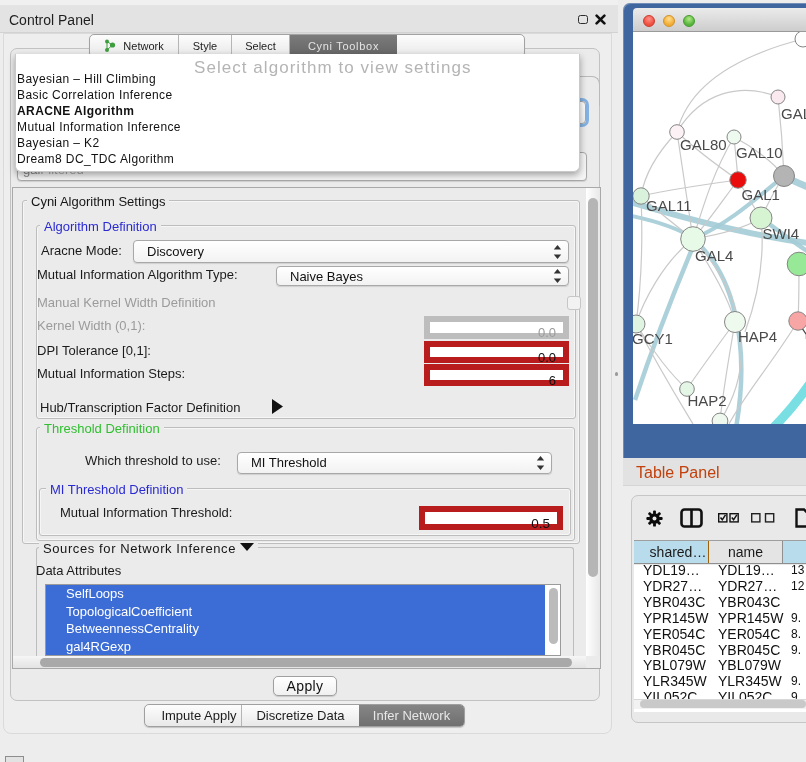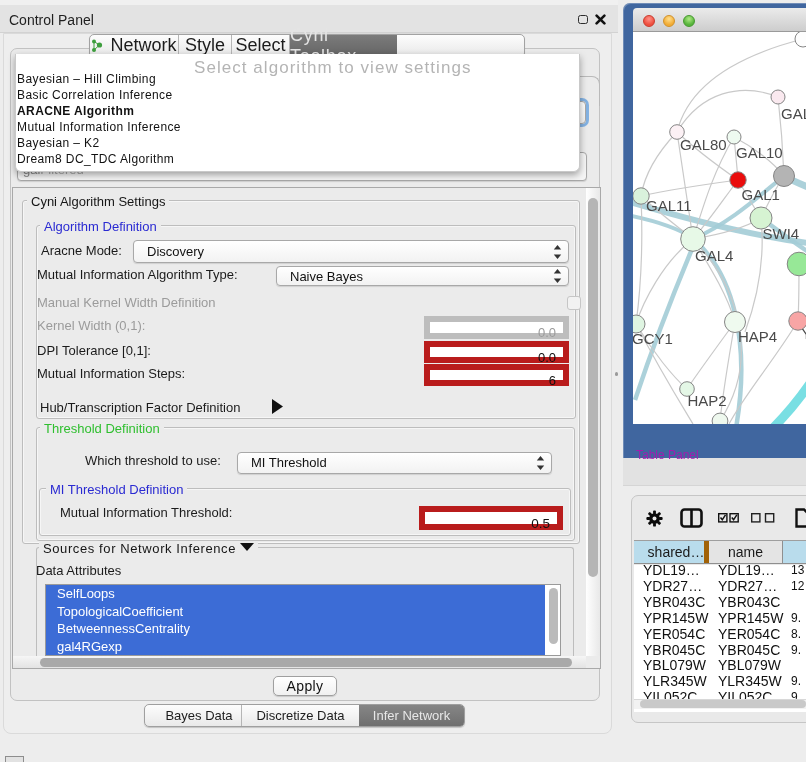--- a/index.html
+++ b/index.html
@@ -25,21 +25,21 @@
 <div class="a" style="left:578px;top:14.5px;width:10px;height:9.5px;border:1.6px solid #2c2c2c;border-radius:2.5px"></div>
 <svg class="a" style="left:594.5px;top:13.5px" width="11" height="11" viewBox="0 0 11 11">
     <path d="M1.6 1.6 L9.4 9.4 M9.4 1.6 L1.6 9.4" stroke="#111" stroke-width="2.6" stroke-linecap="round"></path>
   </svg>
 
 
 <div class="a" style="left:3px;top:33px;width:609px;height:701px;background:#eeeeee;border:1px solid #dadada;border-radius:0 0 8px 8px"></div>
 
 
 <div class="a" style="z-index:5;left:89px;top:34px;width:436px;height:23.5px;border:1px solid #a2a2a2;border-radius:5px;background:linear-gradient(#fdfdfd,#e7e7e7);box-shadow:0 1px 1px rgba(0,0,0,.15)"></div>
-<div class="a" style="z-index:6;left:90px;top:35px;width:436px;height:21.5px;font-size:18px;color:#1c1c1c;display:flex">
+<div class="a" style="z-index:6;left:90px;top:35px;width:436px;height:21.5px;font-size:11px;color:#1c1c1c;display:flex">
  <div style="width:89px;border-right:1px solid #b5b5b5;display:flex;align-items:center;justify-content:center">
   <svg width="12" height="14" viewBox="0 0 12 14" style="margin-right:7px">
         <circle cx="3" cy="2.5" r="2" fill="#3d9e3d"></circle>
         <circle cx="8.5" cy="6" r="2.6" fill="#3d9e3d"></circle>
         <circle cx="3" cy="11" r="2" fill="#3d9e3d"></circle>
         <path d="M3 2.5 L8.5 6 L3 11 M3 2.5 L3 11" stroke="#3d9e3d" stroke-width="1" fill="none"></path>
       </svg>
   Network</div>
  <div style="width:53px;border-right:1px solid #b5b5b5;display:flex;align-items:center;justify-content:center">Style</div>
  <div style="width:58px;border-right:1px solid #b5b5b5;display:flex;align-items:center;justify-content:center">Select</div>
@@ -112,35 +112,35 @@
 <div class="a lbl" style="left:60px;top:505px">Mutual Information Threshold:</div>
 <div class="a fld" style="left:419px;top:506px;width:144px;height:24px;line-height:23px;padding-right:7px;font-size:13.5px">0.5</div>
 
 
 <div class="a grp" style="left:36px;top:547px;width:538px;height:121px;border-bottom:none;box-shadow:none">
  <div class="gt" style="left:2px;color:#161616;letter-spacing:.6px">Sources for Network Inference <span style="display:inline-block;vertical-align:2px;width:0;height:0;border-left:7px solid transparent;border-right:7px solid transparent;border-top:8px solid #111"></span></div>
 </div>
 <div class="a lbl" style="left:36px;top:562.5px">Data Attributes</div>
 
 <div class="a" style="left:45px;top:584px;width:516px;height:72px;border:1px solid #9a9a9a;background:#fff"></div>
-<div class="a" style="left:46px;top:585px;width:499px;height:70px;background:#3c6cd6;color:#fff;font-size:13px;line-height:17.5px;padding-left:11px;overflow:hidden">SelfLoops<br>TopologicalCoefficient<br>BetweennessCentrality<br>gal4RGexp</div>
+<div class="a" style="left:46px;top:585px;width:499px;height:70px;background:#3c6cd6;color:#fff;font-size:13px;line-height:17.5px;padding-left:20px;overflow:hidden">SelfLoops<br>TopologicalCoefficient<br>BetweennessCentrality<br>gal4RGexp</div>
 <div class="a" style="left:549px;top:588px;width:9px;height:56px;background:#bbbbbb;border-radius:5px"></div>
 
 <div class="a" style="left:13px;top:656px;width:573px;height:12px;background:linear-gradient(#f6f6f6,#e3e3e3)"></div>
 <div class="a" style="left:40px;top:658px;width:532px;height:9px;background:#a9a9a9;border-radius:5px"></div>
 
 <div class="a" style="left:586px;top:188px;width:14px;height:468px;background:linear-gradient(90deg,#ffffff,#e8e8e8)"></div>
 <div class="a" style="left:588px;top:198px;width:10px;height:379px;background:#b5b5b5;border-radius:5px"></div>
 
 
 <div class="a" style="left:273px;top:676px;width:64px;height:20px;background:linear-gradient(#ffffff,#f0f0f0);border:1px solid #9f9f9f;border-radius:5px;box-shadow:0 1px 1px rgba(0,0,0,.15);font-size:14px;letter-spacing:.4px;color:#111;text-align:center;line-height:19px">Apply</div>
 
 
 <div class="a" style="left:144px;top:704px;width:321px;height:23px;border:1px solid #9f9f9f;border-radius:5px;background:linear-gradient(#fdfdfd,#e9e9e9);box-shadow:0 1px 1px rgba(0,0,0,.18);overflow:hidden;display:flex;font-size:13px;color:#1c1c1c">
- <div style="width:97px;border-right:1px solid #b5b5b5;display:flex;align-items:center;justify-content:center;padding-left:12px">Bayes Data</div>
+ <div style="width:97px;border-right:1px solid #b5b5b5;display:flex;align-items:center;justify-content:center;padding-left:12px">Impute Apply</div>
  <div style="width:117px;display:flex;align-items:center;justify-content:center">Discretize Data</div>
  <div style="flex:1;background:linear-gradient(#868686,#6f6f6f);color:#e7e7e7;display:flex;align-items:center;justify-content:center">Infer Network</div>
 </div>
 
 
 <div class="a" style="left:5px;top:756px;width:19px;height:10px;background:#e2e2e2;border:1px solid #8d8d8d"></div>
 
 <div class="a" style="left:615px;top:372px;width:3px;height:4px;background:#9a9a9a;border-radius:2px"></div>
 
 
@@ -222,21 +222,21 @@
   <text x="-1" y="312">GCY1</text>
   <text x="105" y="310">HAP4</text>
   <text x="168.5" y="307">Y</text>
   <text x="54.5" y="374">HAP2</text>
  </g>
 </svg>
 </div>
 
 
 <div class="a" style="left:623px;top:458px;width:183px;height:28px;background:#e2e2e2;border-bottom:1px solid #d5d5d5"></div>
-<div class="a" style="left:636px;top:448px;font-size:12px;color:#a21caf">Table Panel</div>
+<div class="a" style="left:636px;top:464px;font-size:16px;color:#c2410c">Table Panel</div>
 <div class="a" style="left:631px;top:495px;width:183px;height:228px;background:#e9e9e9;border:1px solid #c6c6c6;border-radius:7px 0 0 7px"></div>
 
 <svg class="a" style="left:646px;top:510px" width="17" height="17" viewBox="0 0 18 18">
     <g fill="#0b0b0b">
       <circle cx="9" cy="9" r="5.6"></circle>
       <g>
         <rect x="7.5" y="0.4" width="3" height="4" rx="1"></rect>
         <rect x="7.5" y="13.6" width="3" height="4" rx="1"></rect>
         <rect x="0.4" y="7.5" width="4" height="3" rx="1"></rect>
         <rect x="13.6" y="7.5" width="4" height="3" rx="1"></rect>
@@ -263,21 +263,21 @@
   </svg>
 <svg class="a" style="left:751px;top:513px" width="24" height="10" viewBox="0 0 24 10">
     <rect x="0.7" y="0.7" width="8.2" height="8.2" fill="none" stroke="#222" stroke-width="1.4"></rect>
     <rect x="14.5" y="0.7" width="8.2" height="8.2" fill="none" stroke="#222" stroke-width="1.4"></rect>
   </svg>
 <svg class="a" style="left:795px;top:508px" width="16" height="20" viewBox="0 0 16 20">
     <path d="M1.5 1.5 H9 L14.5 7 V18.5 H1.5 Z" fill="none" stroke="#111" stroke-width="2.4"></path>
   </svg>
 
 <div class="a" style="left:634px;top:540px;width:172px;height:24px;display:flex;font-size:14px;color:#1a1a1a;border-top:1px solid #9e9e9e;border-bottom:1px solid #8f8f8f">
- <div style="width:75px;background:#b9dcec;border-right:5px solid #a16207;display:flex;align-items:center;justify-content:center;padding-left:14px">shared…</div>
+ <div style="width:75px;background:#b9dcec;border-right:1px solid #a16207;display:flex;align-items:center;justify-content:center;padding-left:14px">shared…</div>
  <div style="width:74px;background:#e4e4e4;border-right:1px solid #8f8f8f;display:flex;align-items:center;justify-content:center">name</div>
  <div style="flex:1;background:#b9dcec"></div>
 </div>
 
 <div class="a" style="left:634px;top:565px;width:172px;height:134px;background:#fff;overflow:hidden">
  <div style="position:absolute;left:9px;top:-2px;font-size:14px;line-height:15.9px;color:#111;white-space:pre">YDL19…
 YDR27…
 YBR043C
 YPR145W
 YER054C

